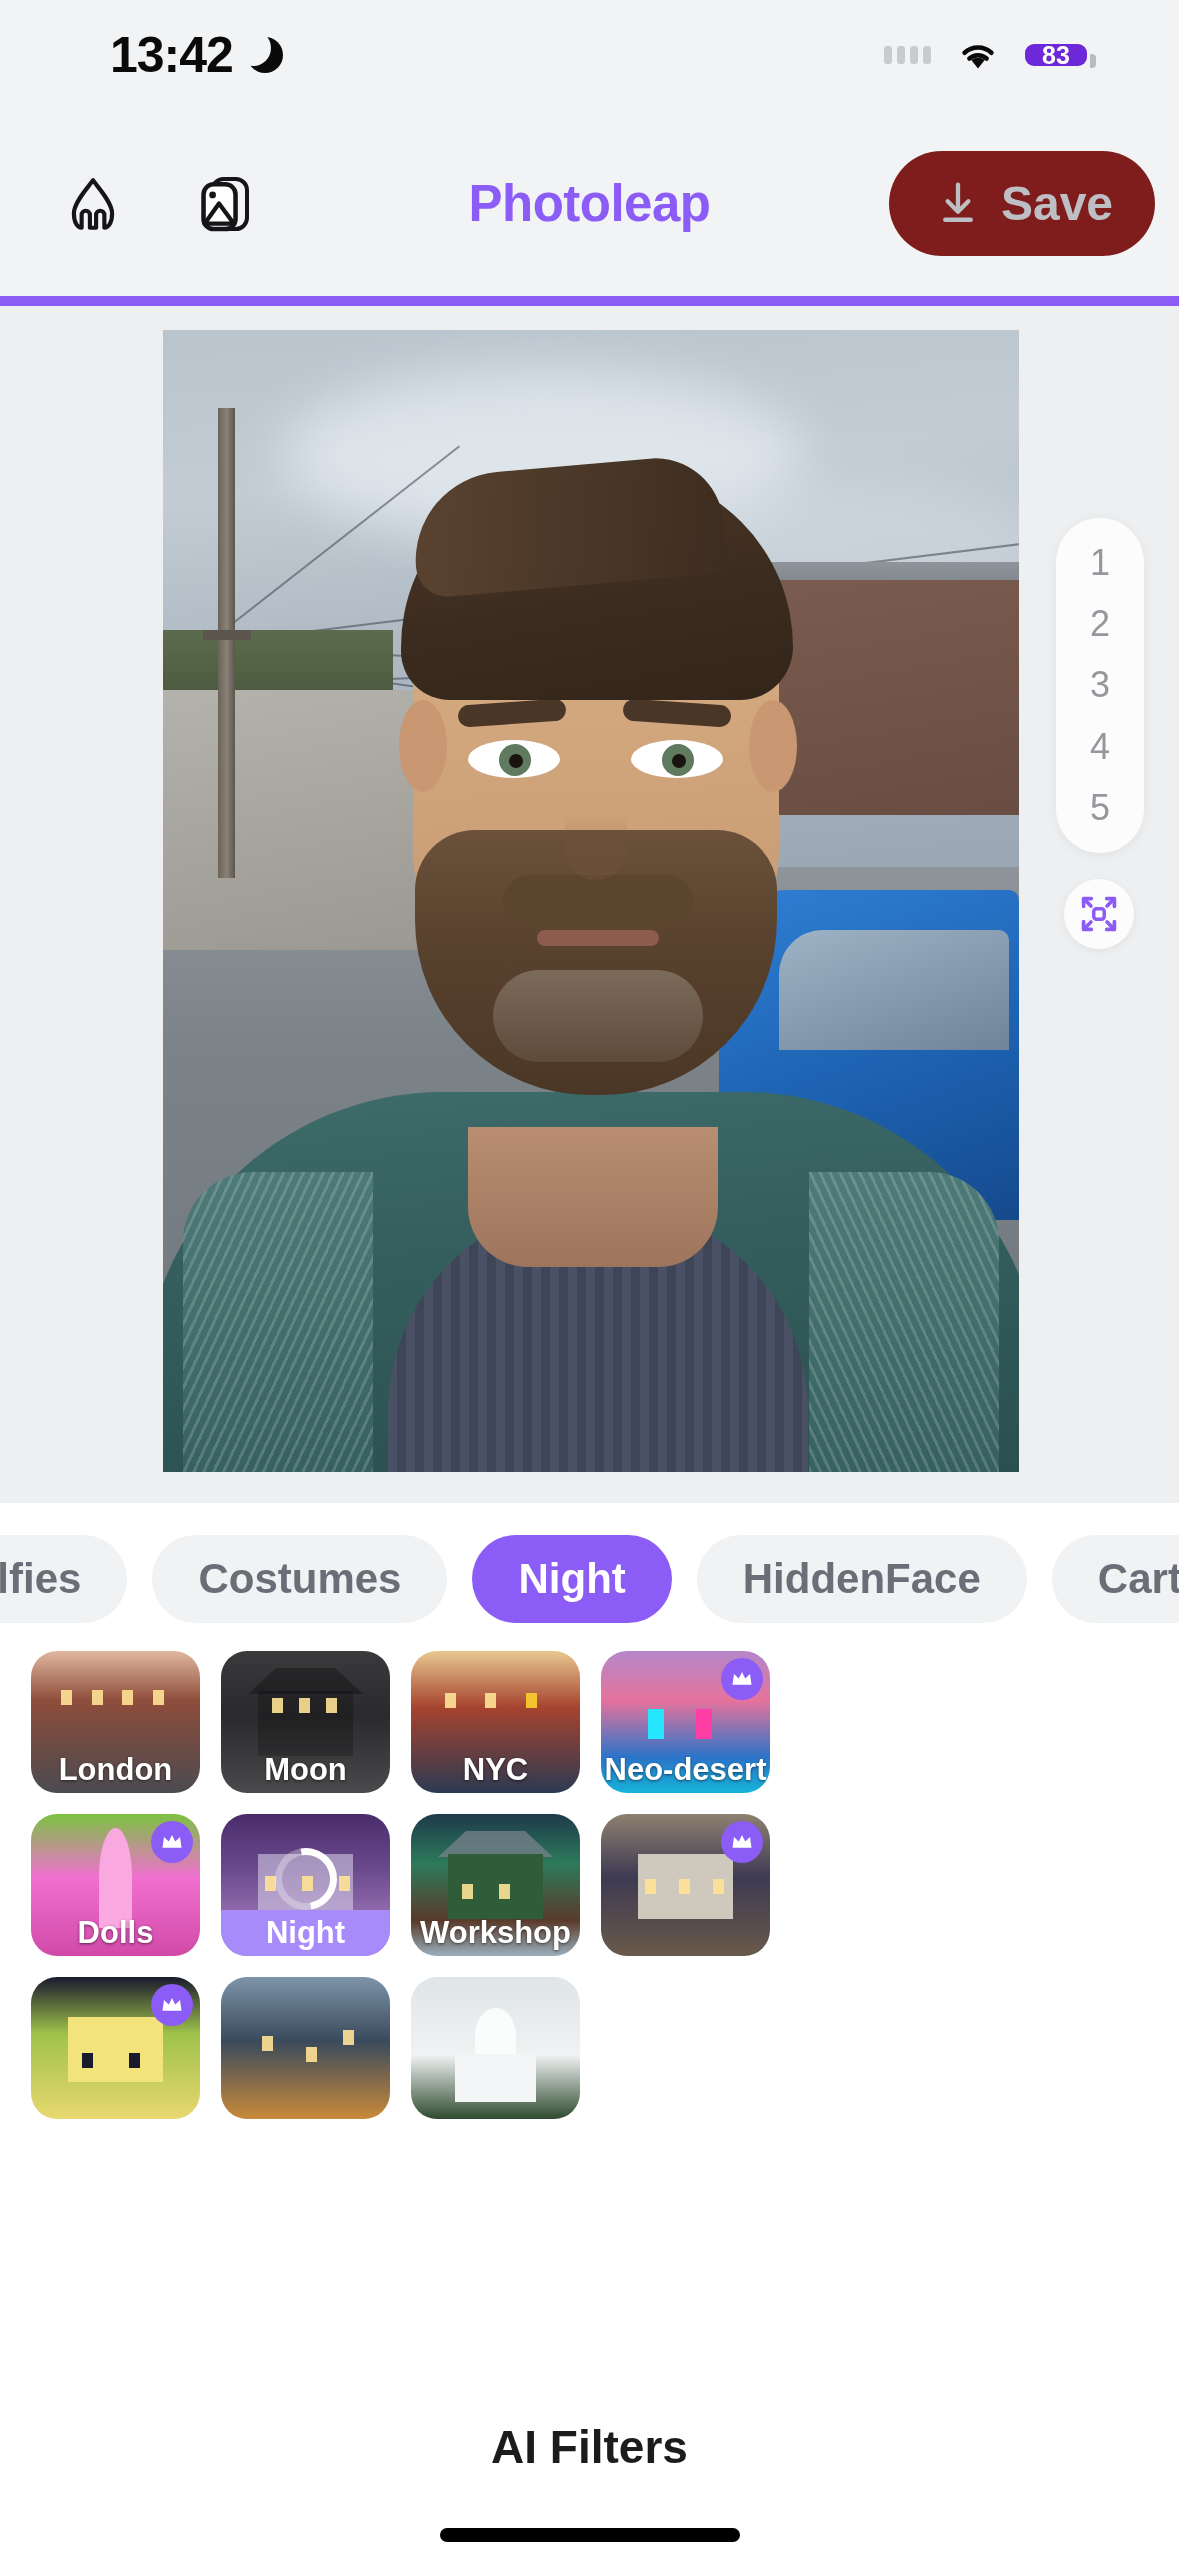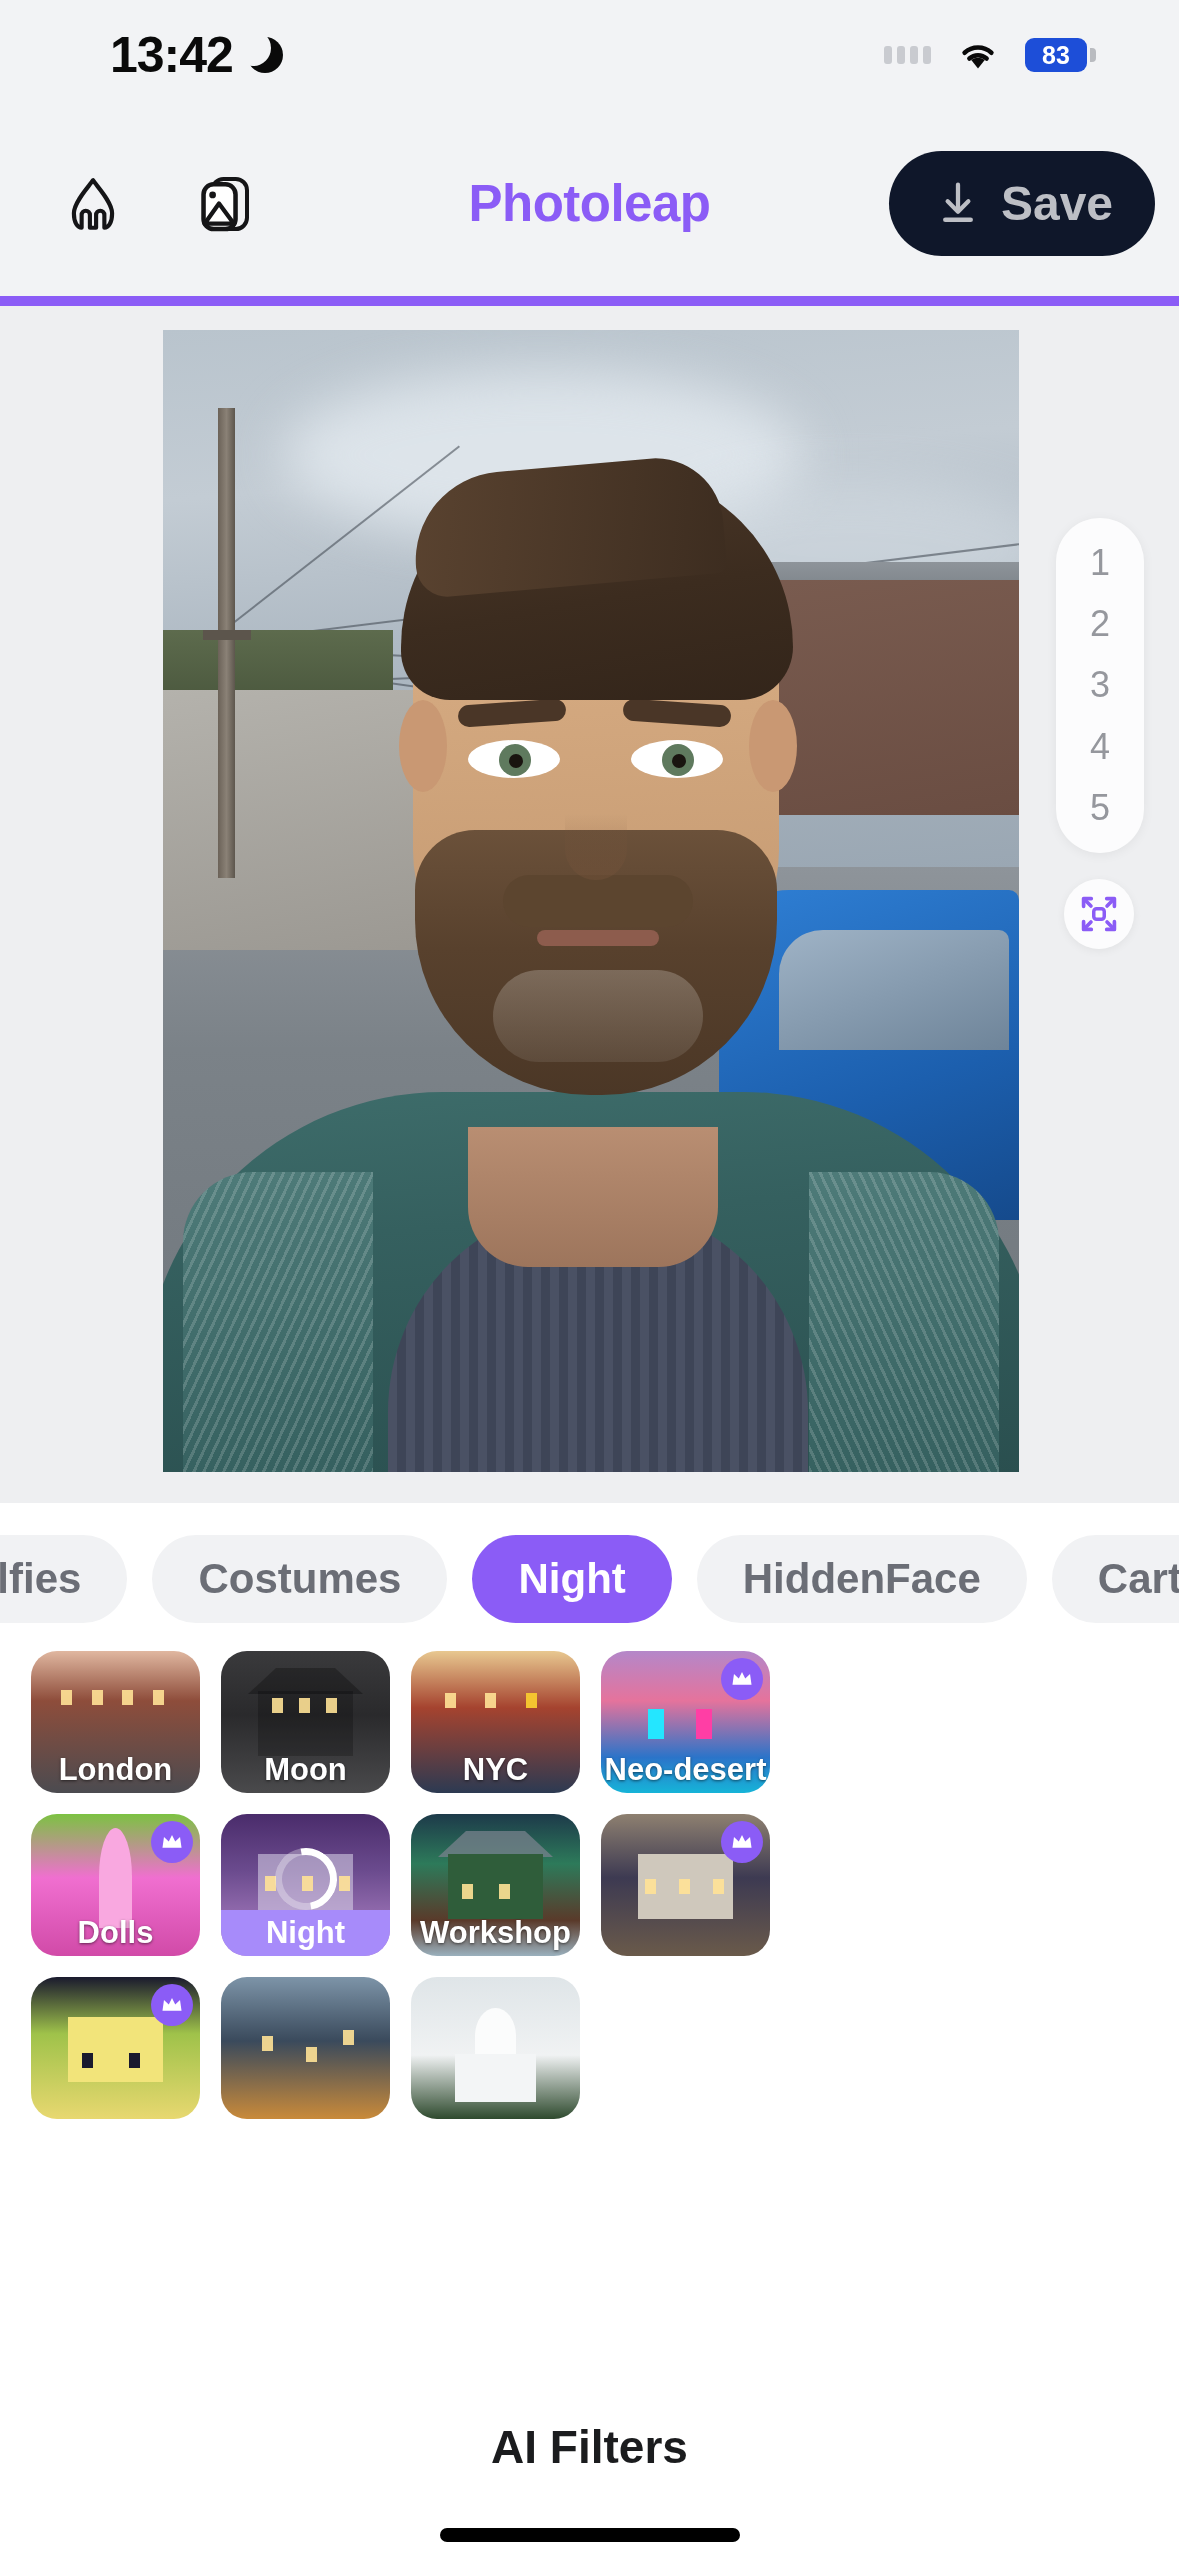--- a/index.html
+++ b/index.html
@@ -27,21 +27,21 @@
   }
   .moon-icon::after{
     content:""; position:absolute; left:-12px; top:-7px; width:36px; height:36px;
     border-radius:50%; background:#f2f3f5;
   }
   .status-right{ display:flex; align-items:center; gap:26px; }
   .dots{ display:flex; gap:5px; align-items:center; }
   .dots i{ display:block; width:8px; height:18px; border-radius:3px; background:#c9cbd0; }
   .wifi{ width:42px; height:32px; }
   .battery{
-    min-width:62px; height:34px; border-radius:9px; background:#1d4ed8;
+    min-width:62px; height:22px; border-radius:9px; background:#6d28d9;
     color:#ffffff; font-size:25px; font-weight:700; display:flex;
     align-items:center; justify-content:center; position:relative; padding:0 14px;
   }
   .battery::after{
     content:""; position:absolute; right:-9px; top:10px; width:6px; height:14px;
     border-radius:0 4px 4px 0; background:#b9bbc0;
   }
 
   
   .toolbar{
@@ -51,21 +51,21 @@
   }
   .tb-icons{ display:flex; align-items:center; gap:56px; margin-left:54px; }
   .tb-btn{ width:78px; height:78px; display:flex; align-items:center; justify-content:center; cursor:pointer; }
   .app-title{
     position:absolute; left:0; right:0; text-align:center;
     font-size:51px; font-weight:700; color:#8b5cf6; letter-spacing:-0.5px;
   }
   .save-btn{
     position:absolute; right:24px; top:41px;
     width:266px; height:105px; border-radius:53px;
-    background:#0f172a;
+    background:#7f1d1d;
     display:flex; align-items:center; justify-content:center; gap:16px;
     cursor:pointer;
   }
   .save-label{ font-size:48px; font-weight:600; color:#bdbfc5; }
   .divider-purple{
     position:absolute; top:296px; left:0; width:1179px; height:10px;
     background:#8b5cf6;
   }
 
   

